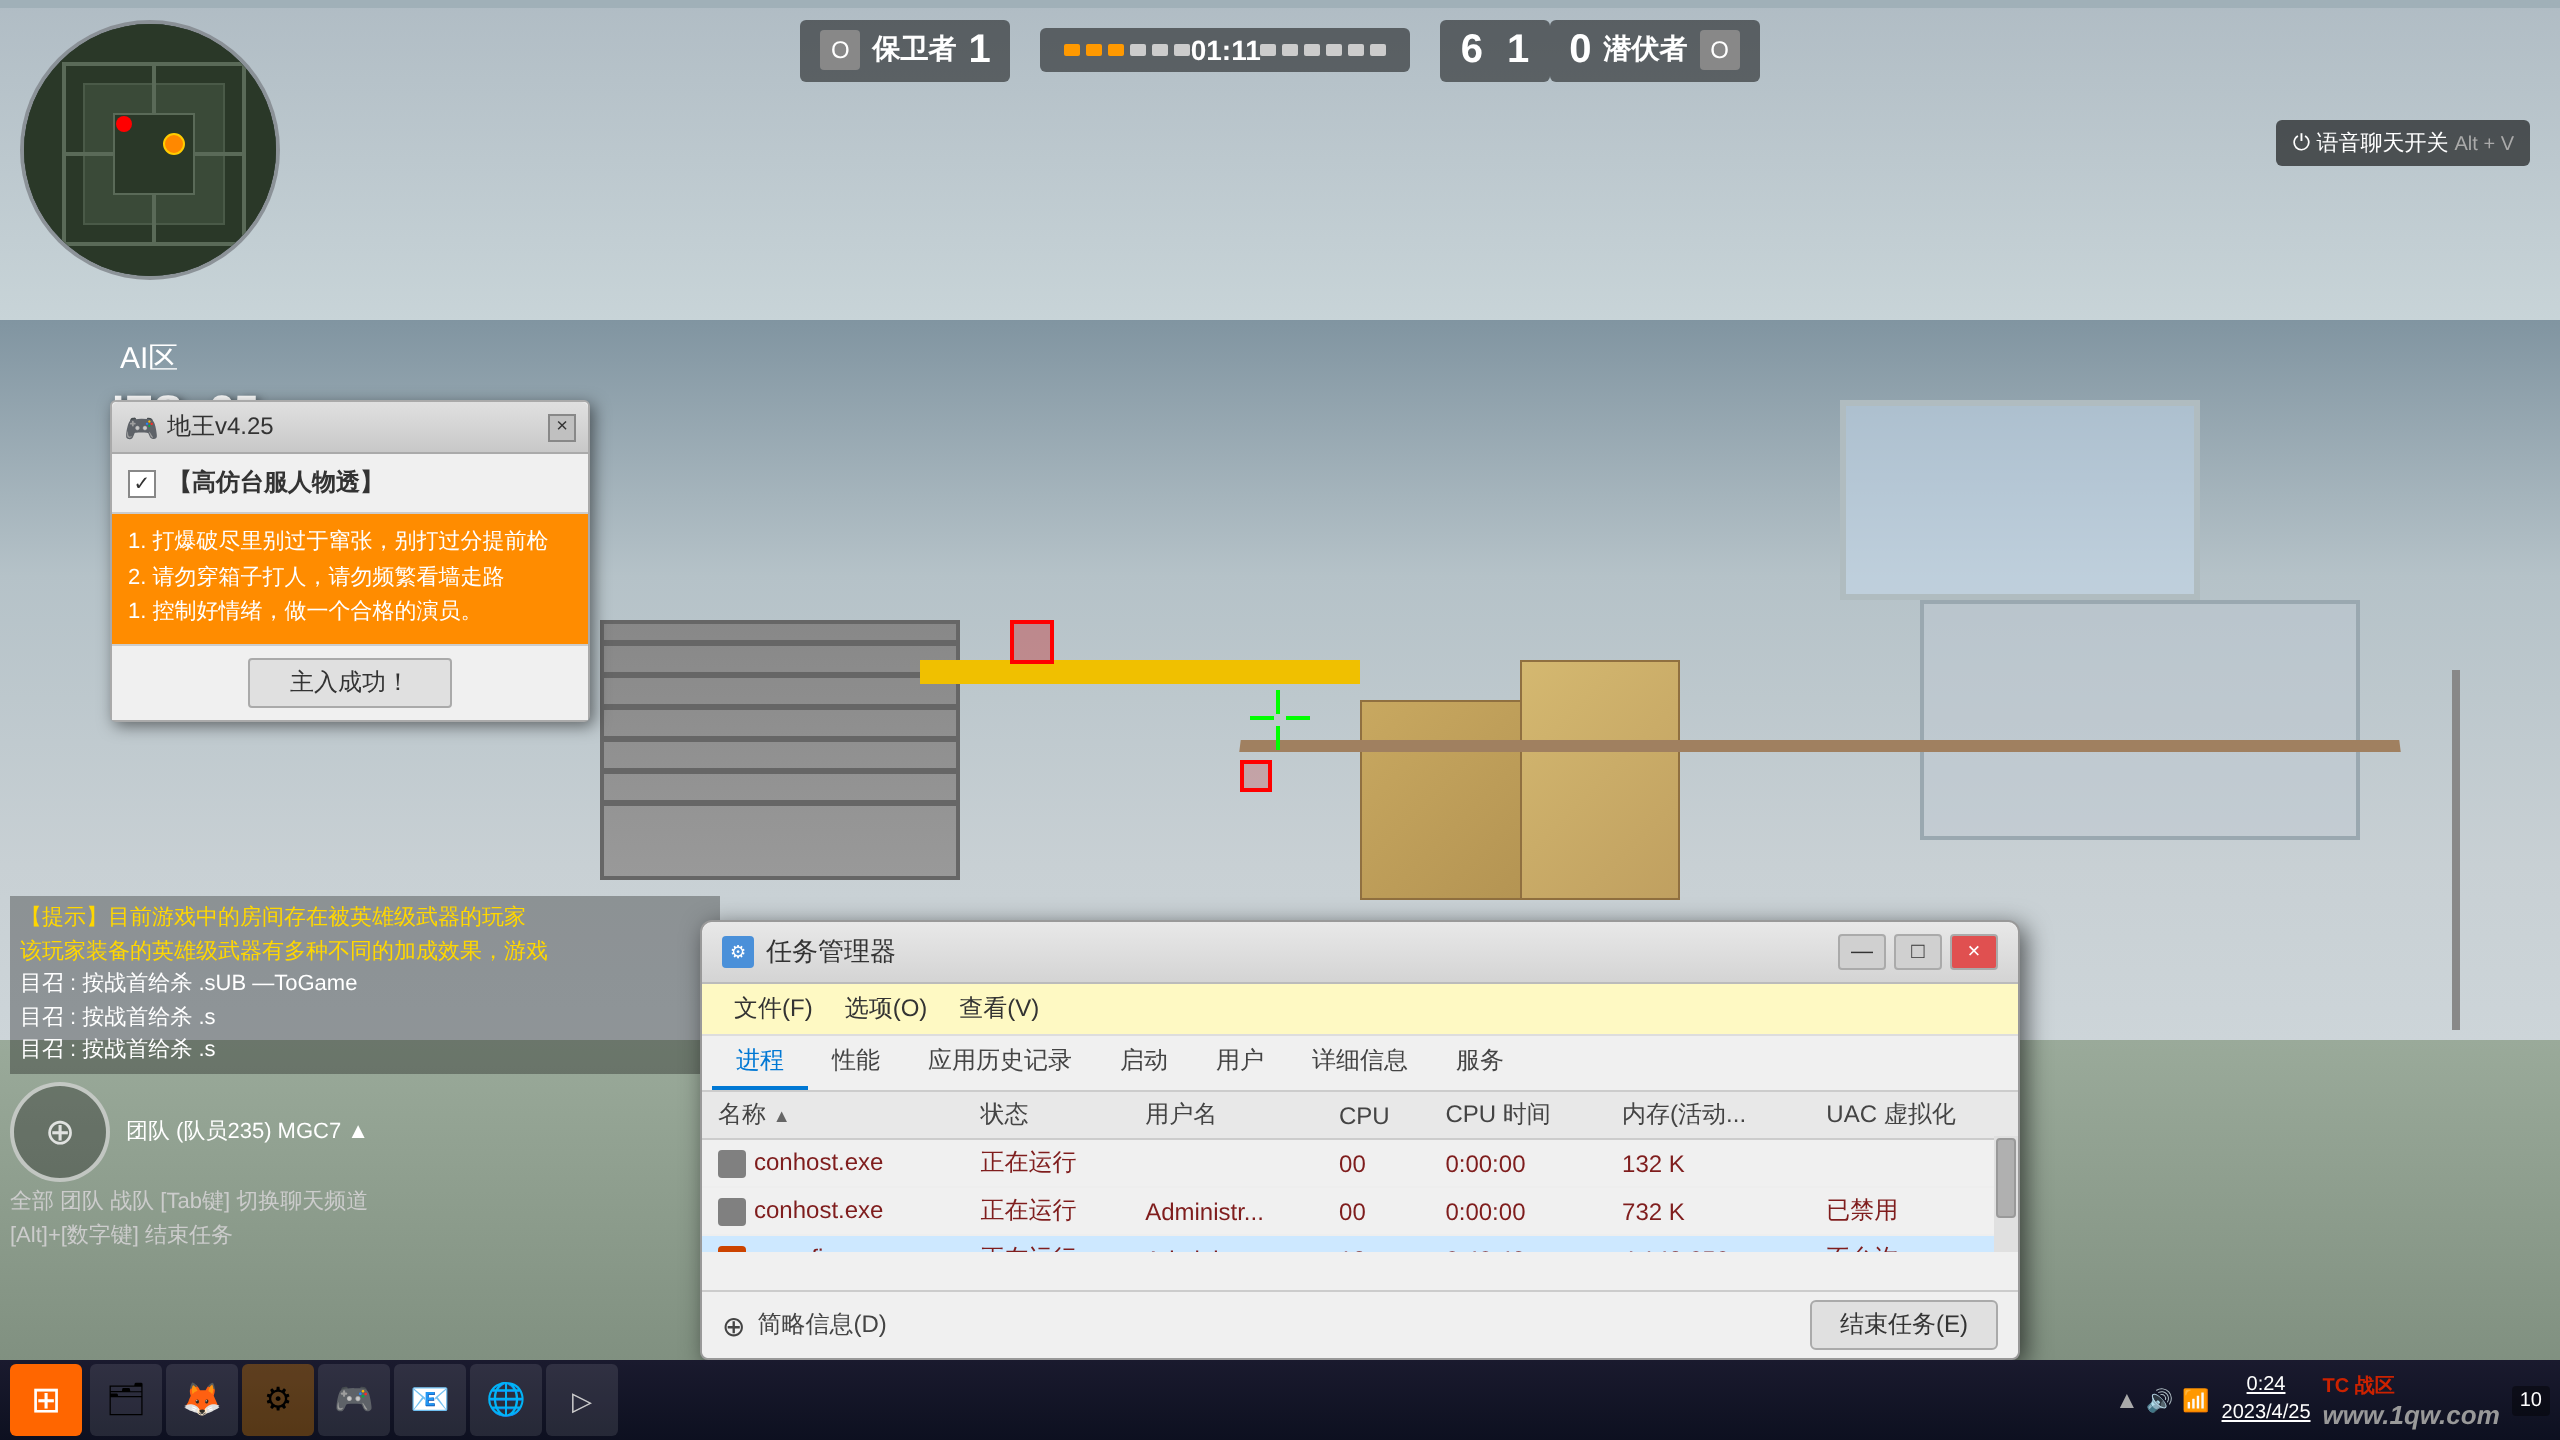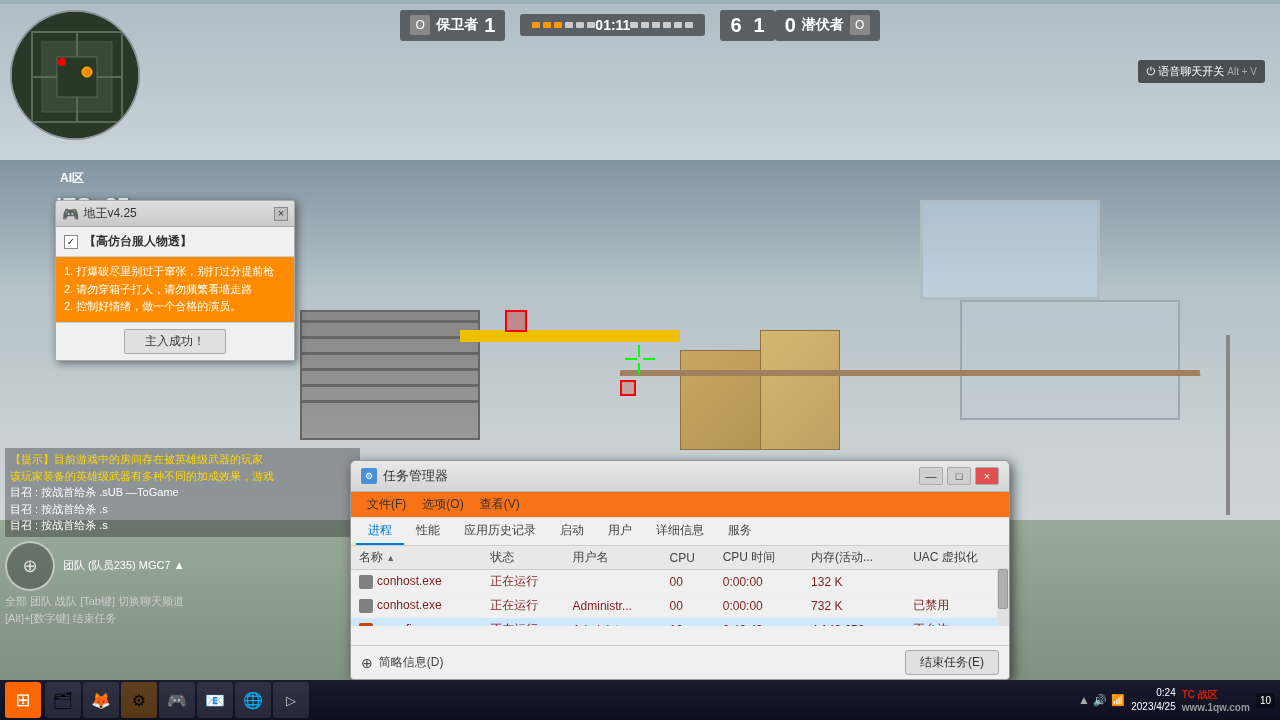--- a/index.html
+++ b/index.html
@@ -145,22 +145,22 @@
       border-radius: 3px;
       z-index: 10;
     }
 
     
     #ai-zone {
       position: absolute;
       top: 170px;
       left: 60px;
       color: #fff;
-      font-size: 12px;
-      font-weight: bold;
+      font-size: 15px;
+      font-weight: normal;
       z-index: 10;
     }
 
     
     #cheat-window {
       position: absolute;
       top: 200px;
       left: 55px;
       width: 240px;
       background: #f0f0f0;
@@ -378,21 +378,21 @@
 
     .tm-win-btn.close {
       background: #e05050;
       color: #fff;
     }
 
     .tm-menubar {
       display: flex;
       gap: 0;
       padding: 2px 8px;
-      background: #f97316;
+      background: #fef9c3;
       border-bottom: 1px solid #ddd;
     }
 
     .tm-menu-item {
       padding: 2px 8px;
       font-size: 12px;
       color: #333;
       cursor: pointer;
     }
 
@@ -546,22 +546,23 @@
 
     .taskbar-sys-icons {
       display: flex;
       gap: 4px;
       align-items: center;
     }
 
     .taskbar-clock {
       color: #fff;
       font-size: 10px;
-      text-align: right;
+      text-align: center;
       line-height: 1.4;
+      text-decoration: underline;
     }
 
     .taskbar-watermark {
       color: #cc2200;
       font-size: 10px;
       font-weight: bold;
     }
 
     
     #crosshair {
@@ -768,21 +769,21 @@
     </div>
     <div class="cheat-close-btn">×</div>
   </div>
   <div class="cheat-checkbox-row">
     <div class="cheat-checkbox">✓</div>
     <span class="cheat-main-text">【高仿台服人物透】</span>
   </div>
   <div class="cheat-content">
     <div class="cheat-line">1. 打爆破尽里别过于窜张，别打过分提前枪</div>
     <div class="cheat-line">2. 请勿穿箱子打人，请勿频繁看墙走路</div>
-    <div class="cheat-line">2. 控制好情绪，做一个合格的演员。</div>
+    <div class="cheat-line">1. 控制好情绪，做一个合格的演员。</div>
   </div>
   <div class="cheat-footer">
     <button class="cheat-enter-btn">主入成功！</button>
   </div>
 </div>
 
 <div id="chat-area">
   <div class="chat-messages">
     <div class="chat-msg yellow">【提示】目前游戏中的房间存在被英雄级武器的玩家</div>
     <div class="chat-msg yellow">该玩家装备的英雄级武器有多种不同的加成效果，游戏</div>
@@ -912,17 +913,17 @@
       <span style="color:#aaa;font-size:12px;">▲</span>
       <span style="color:#aaa;font-size:11px;">🔊</span>
       <span style="color:#aaa;font-size:11px;">📶</span>
     </div>
     <div class="taskbar-clock">
       <div>0:24</div>
       <div>2023/4/25</div>
     </div>
     <div class="taskbar-watermark">
       <div style="color:#cc2200;font-size:10px;font-weight:bold;">TC 战区</div>
-      <div style="color:#999;font-size:10px;">www.1qw.com</div>
+      <div style="color:#999;font-size:13px;font-style:italic;">www.1qw.com</div>
     </div>
     <span style="color:#fff;font-size:10px;padding:2px 4px;background:rgba(0,0,0,0.4);border-radius:2px;">10</span>
   </div>
 </div>
 
 </body></html>

